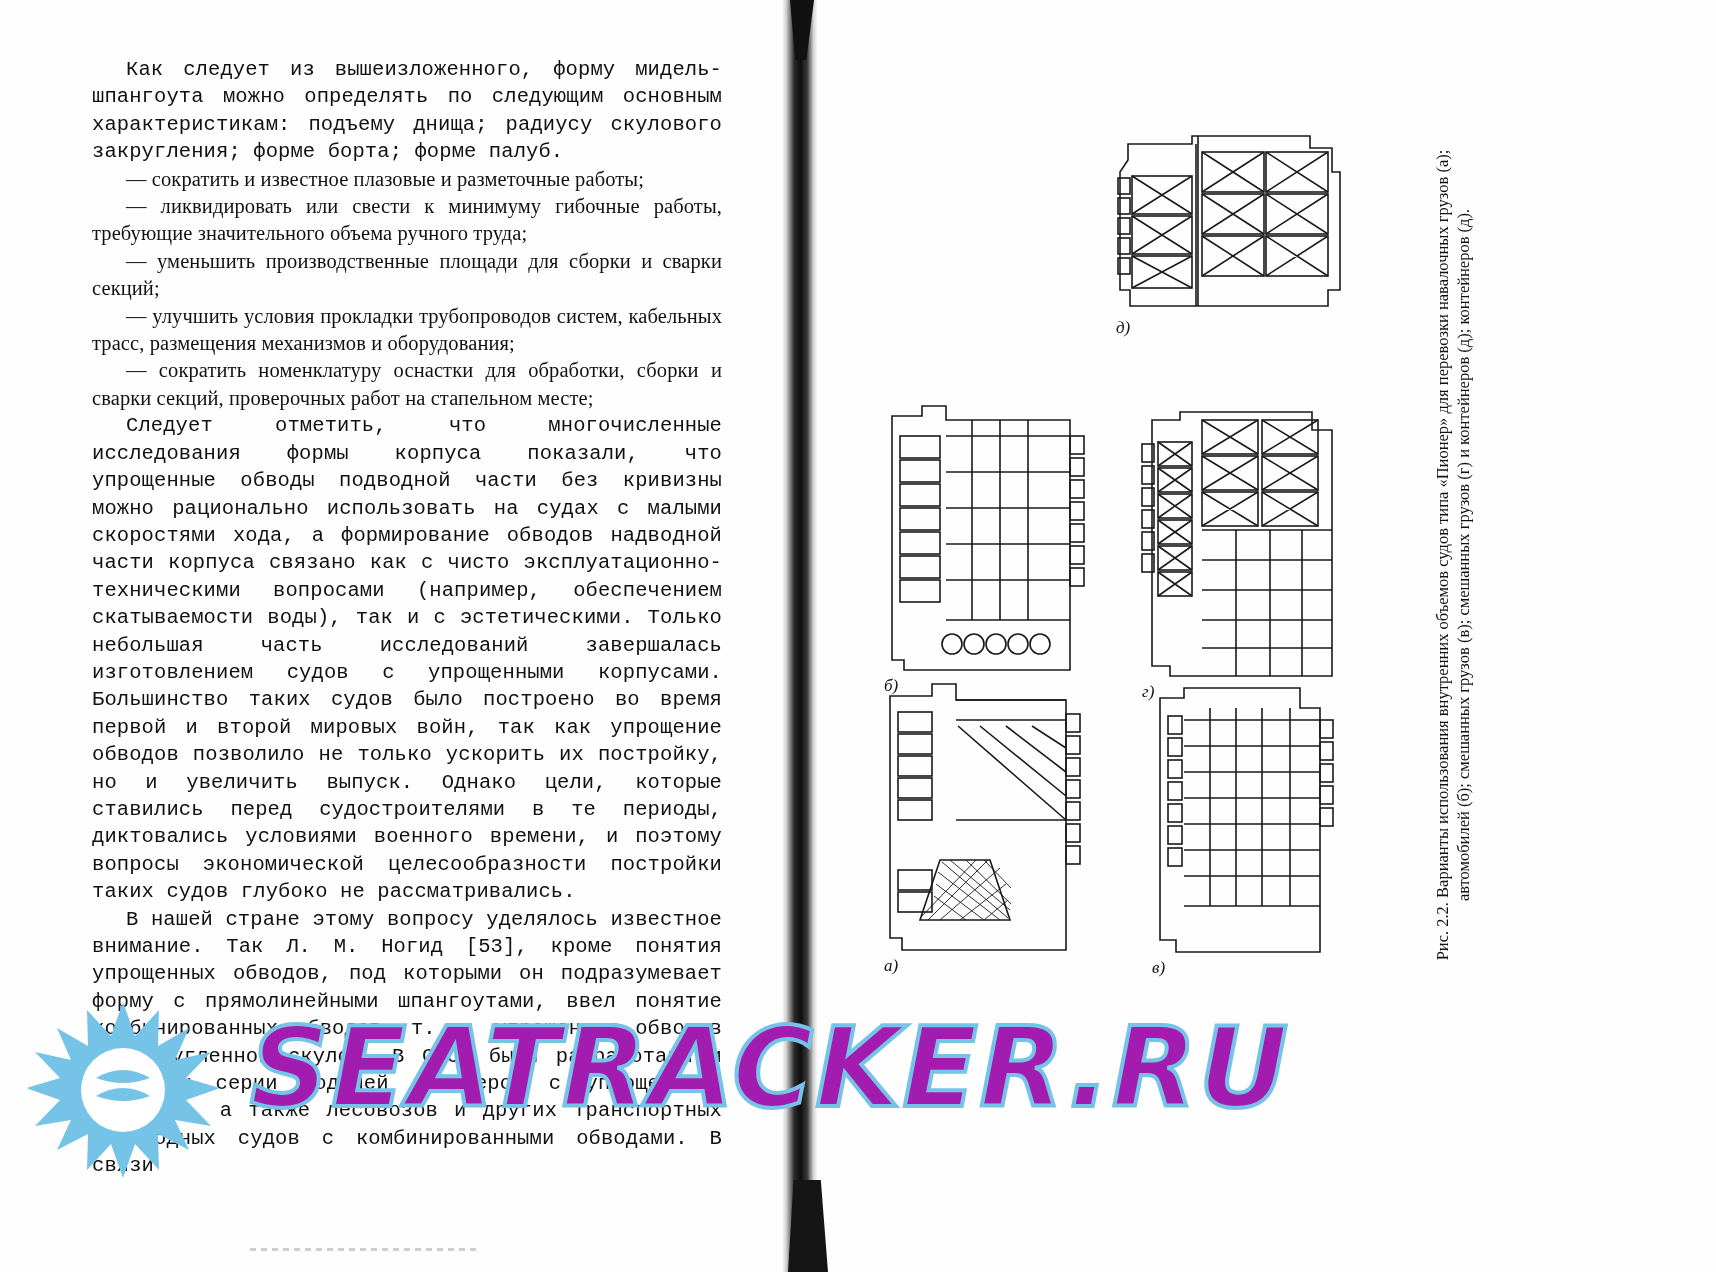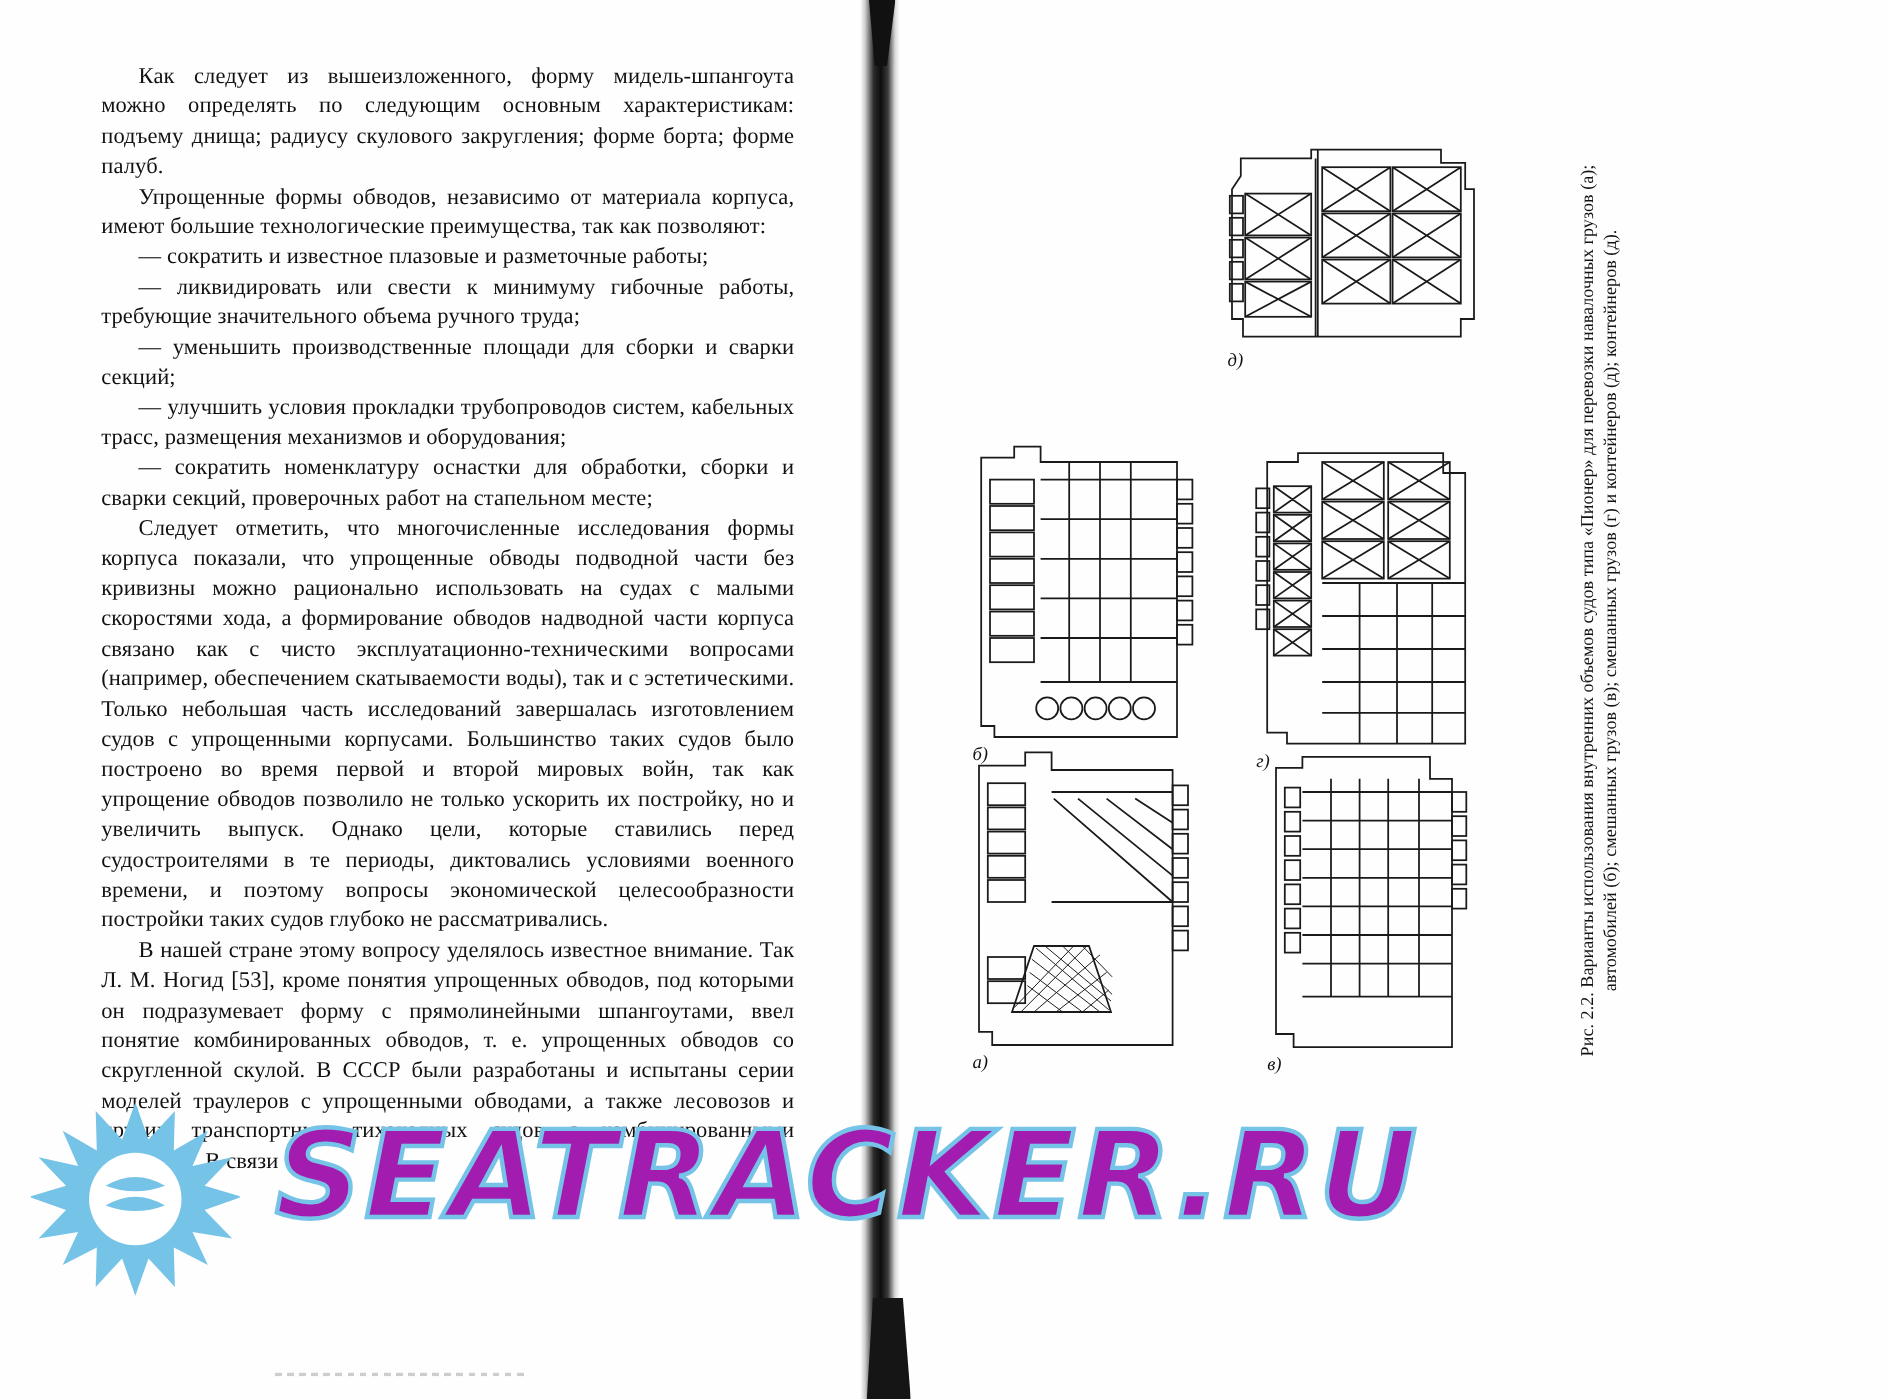--- a/index.html
+++ b/index.html
@@ -62,21 +62,21 @@
   }
   #text-col p {
     margin: 0;
     font-size: 20.5px;
     line-height: 27.4px;
     text-align: justify;
     text-justify: inter-word;
     hyphens: manual;
     letter-spacing: 0.1px;
   }
-  #text-col p.ind { text-indent: 34px; }
+  #text-col p.ind { text-indent: 34px; font-family: Liberation Mono, monospace; }
   #text-col p.dash { text-indent: 34px; }
 
   #page-number {
     position: absolute;
     left: 92px;
     top: 1052px;
     font-size: 20px;
   }
 
   
@@ -149,21 +149,20 @@
     opacity: .75;
   }
 </style>
 </head>
 <body>
 
 <div id="scan"></div>
 
 <div id="text-col">
   <p class="ind">Как следует из вышеизложенного, форму мидель-шпангоута можно определять по следующим основным характеристикам: подъему днища; радиусу скулового закругления; форме борта; форме палуб.</p>
-  <p class="ind">Упрощенные формы обводов, независимо от материала корпуса, имеют большие технологические преимущества, так как позволяют:</p>
   <p class="dash">— сократить и известное плазовые и разметочные работы;</p>
   <p class="dash">— ликвидировать или свести к минимуму гибочные работы, требующие значительного объема ручного труда;</p>
   <p class="dash">— уменьшить производственные площади для сборки и сварки секций;</p>
   <p class="dash">— улучшить условия прокладки трубопроводов систем, кабельных трасс, размещения механизмов и оборудования;</p>
   <p class="dash">— сократить номенклатуру оснастки для обработки, сборки и сварки секций, проверочных работ на стапельном месте;</p>
   <p class="ind">Следует отметить, что многочисленные исследования формы корпуса показали, что упрощенные обводы подводной части без кривизны можно рационально использовать на судах с малыми скоростями хода, а формирование обводов надводной части корпуса связано как с чисто эксплуатационно-техническими вопросами (например, обеспечением скатываемости воды), так и с эстетическими. Только небольшая часть исследований завершалась изготовлением судов с упрощенными корпусами. Большинство таких судов было построено во время первой и второй мировых войн, так как упрощение обводов позволило не только ускорить их постройку, но и увеличить выпуск. Однако цели, которые ставились перед судостроителями в те периоды, диктовались условиями военного времени, и поэтому вопросы экономической целесообразности постройки таких судов глубоко не рассматривались.</p>
   <p class="ind">В нашей стране этому вопросу уделялось известное внимание. Так Л. М. Ногид [53], кроме понятия упрощенных обводов, под которыми он подразумевает форму с прямолинейными шпангоутами, ввел понятие комбинированных обводов, т. е. упрощенных обводов со скругленной скулой. В СССР были разработаны и испытаны серии моделей траулеров с упрощенными обводами, а также лесовозов и других транспортных тихоходных судов с комбинированными обводами. В связи</p>
 </div>
 
 <div id="page-number">40</div>

